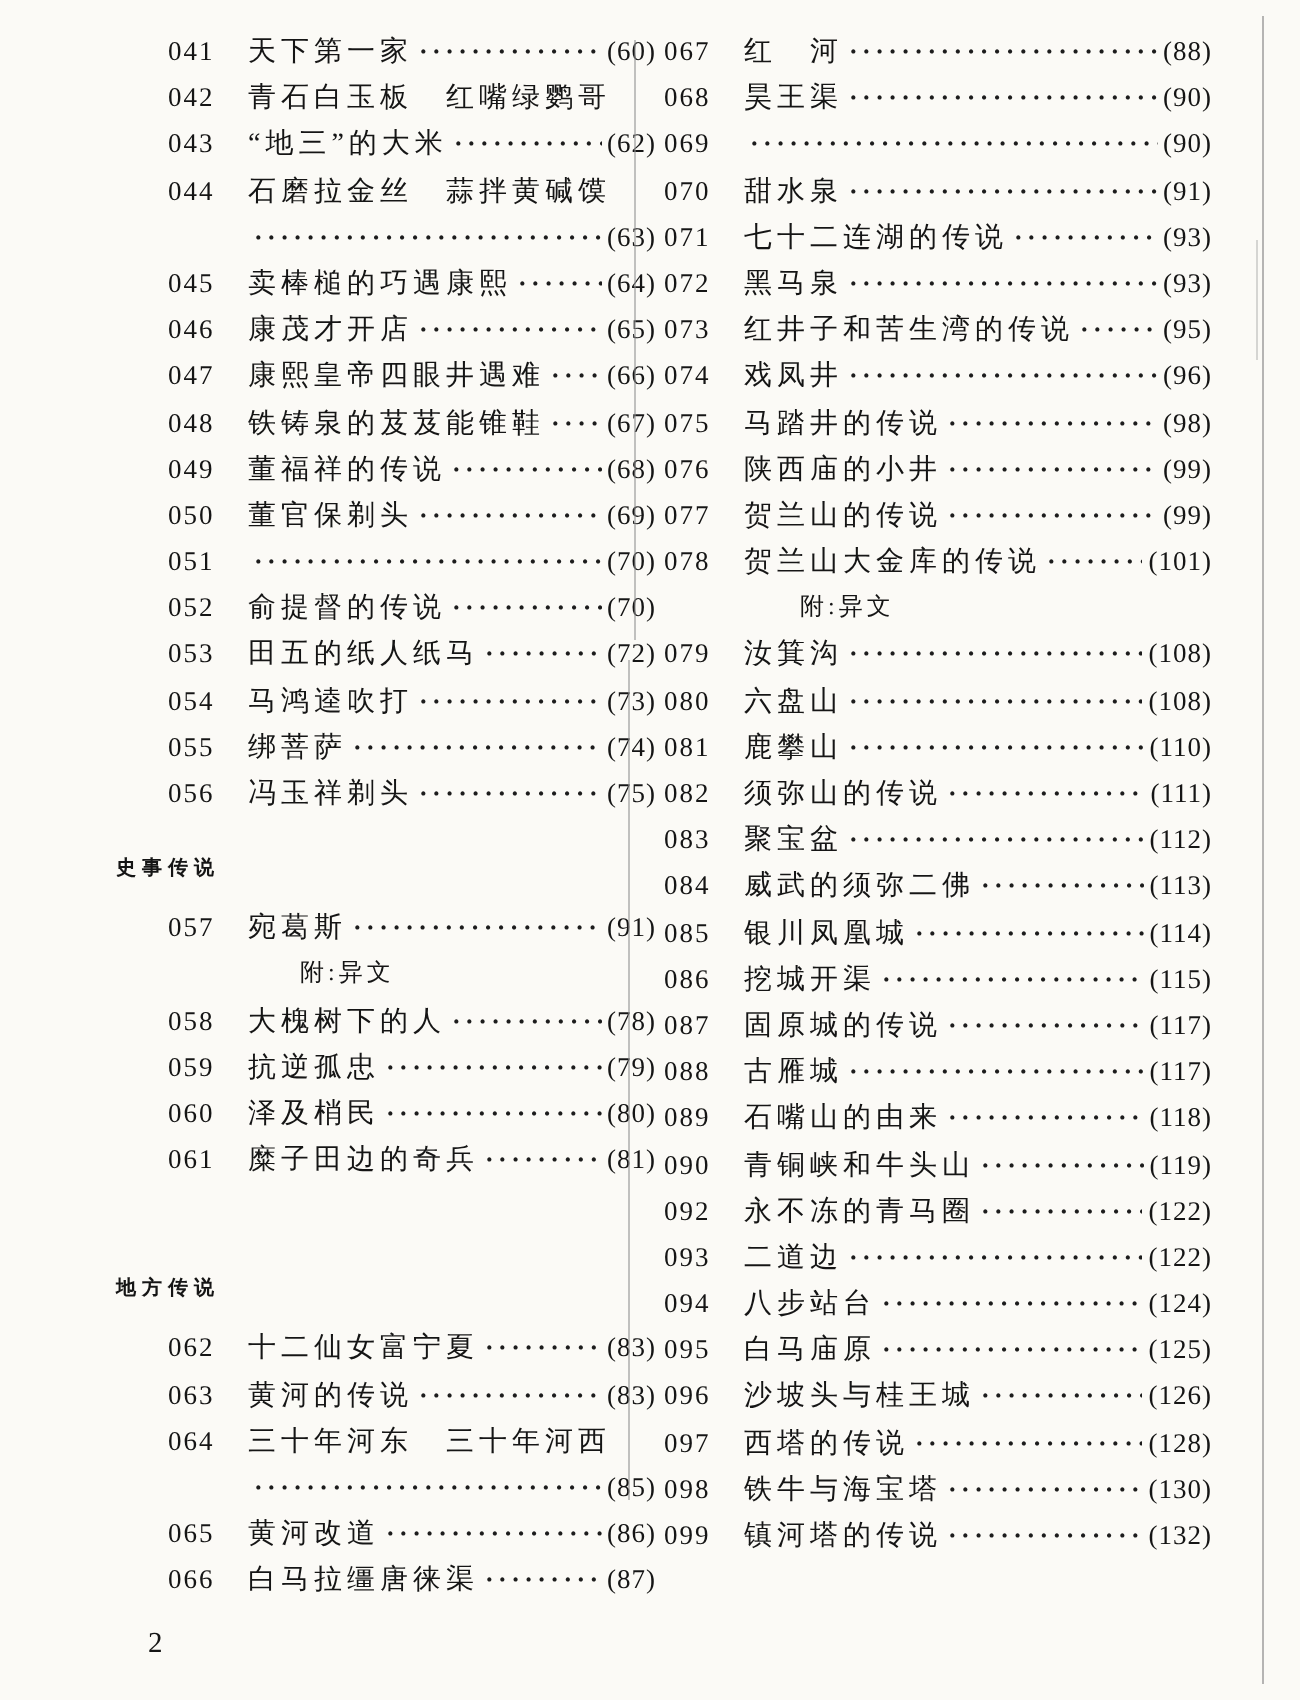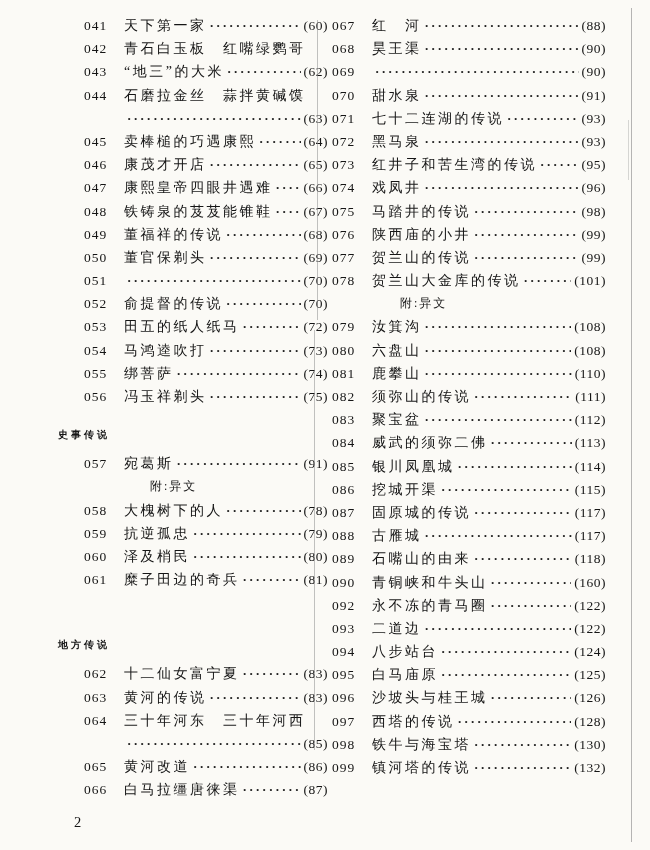--- a/index.html
+++ b/index.html
@@ -349,21 +349,21 @@
     <div class="row">
       <span class="num">089</span>
       <span class="title">石嘴山的由来</span>
       <span class="leader"></span>
       <span class="pg">(118)</span>
     </div>
     <div class="row">
       <span class="num">090</span>
       <span class="title">青铜峡和牛头山</span>
       <span class="leader"></span>
-      <span class="pg">(160)</span>
+      <span class="pg">(119)</span>
     </div>
     <div class="row">
       <span class="num">092</span>
       <span class="title">永不冻的青马圈</span>
       <span class="leader"></span>
       <span class="pg">(122)</span>
     </div>
     <div class="row">
       <span class="num">093</span>
       <span class="title">二道边</span>

